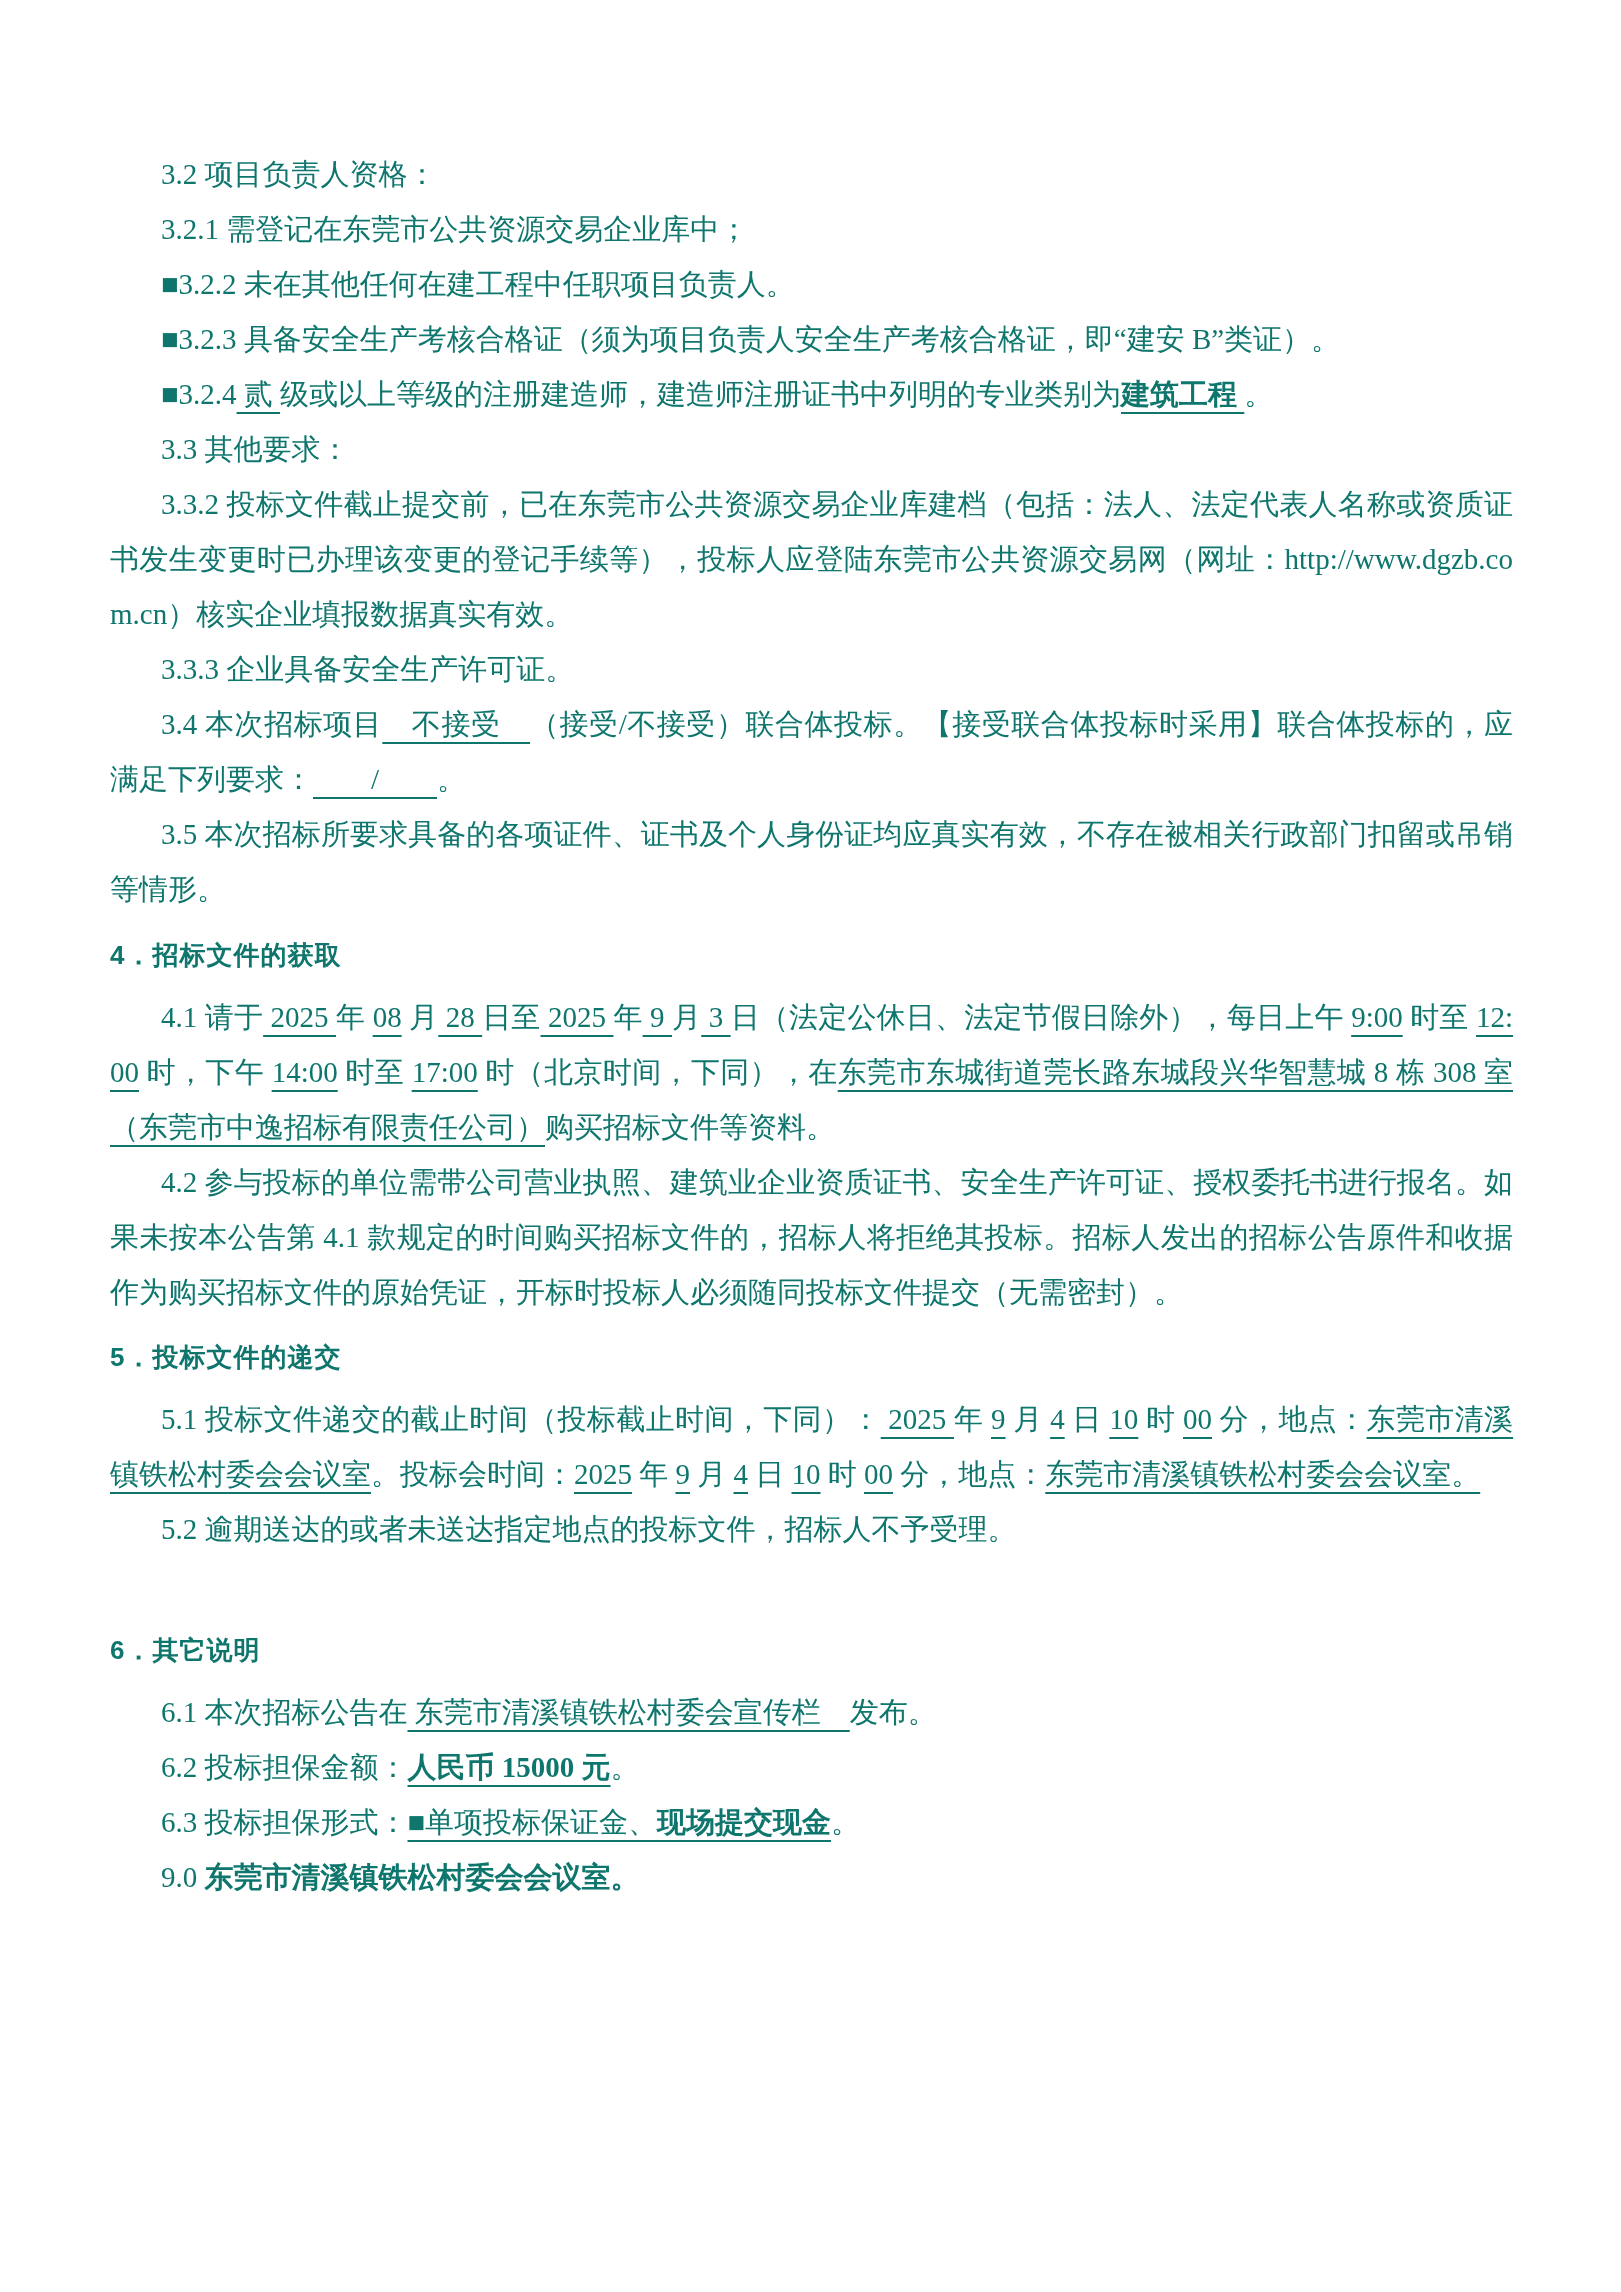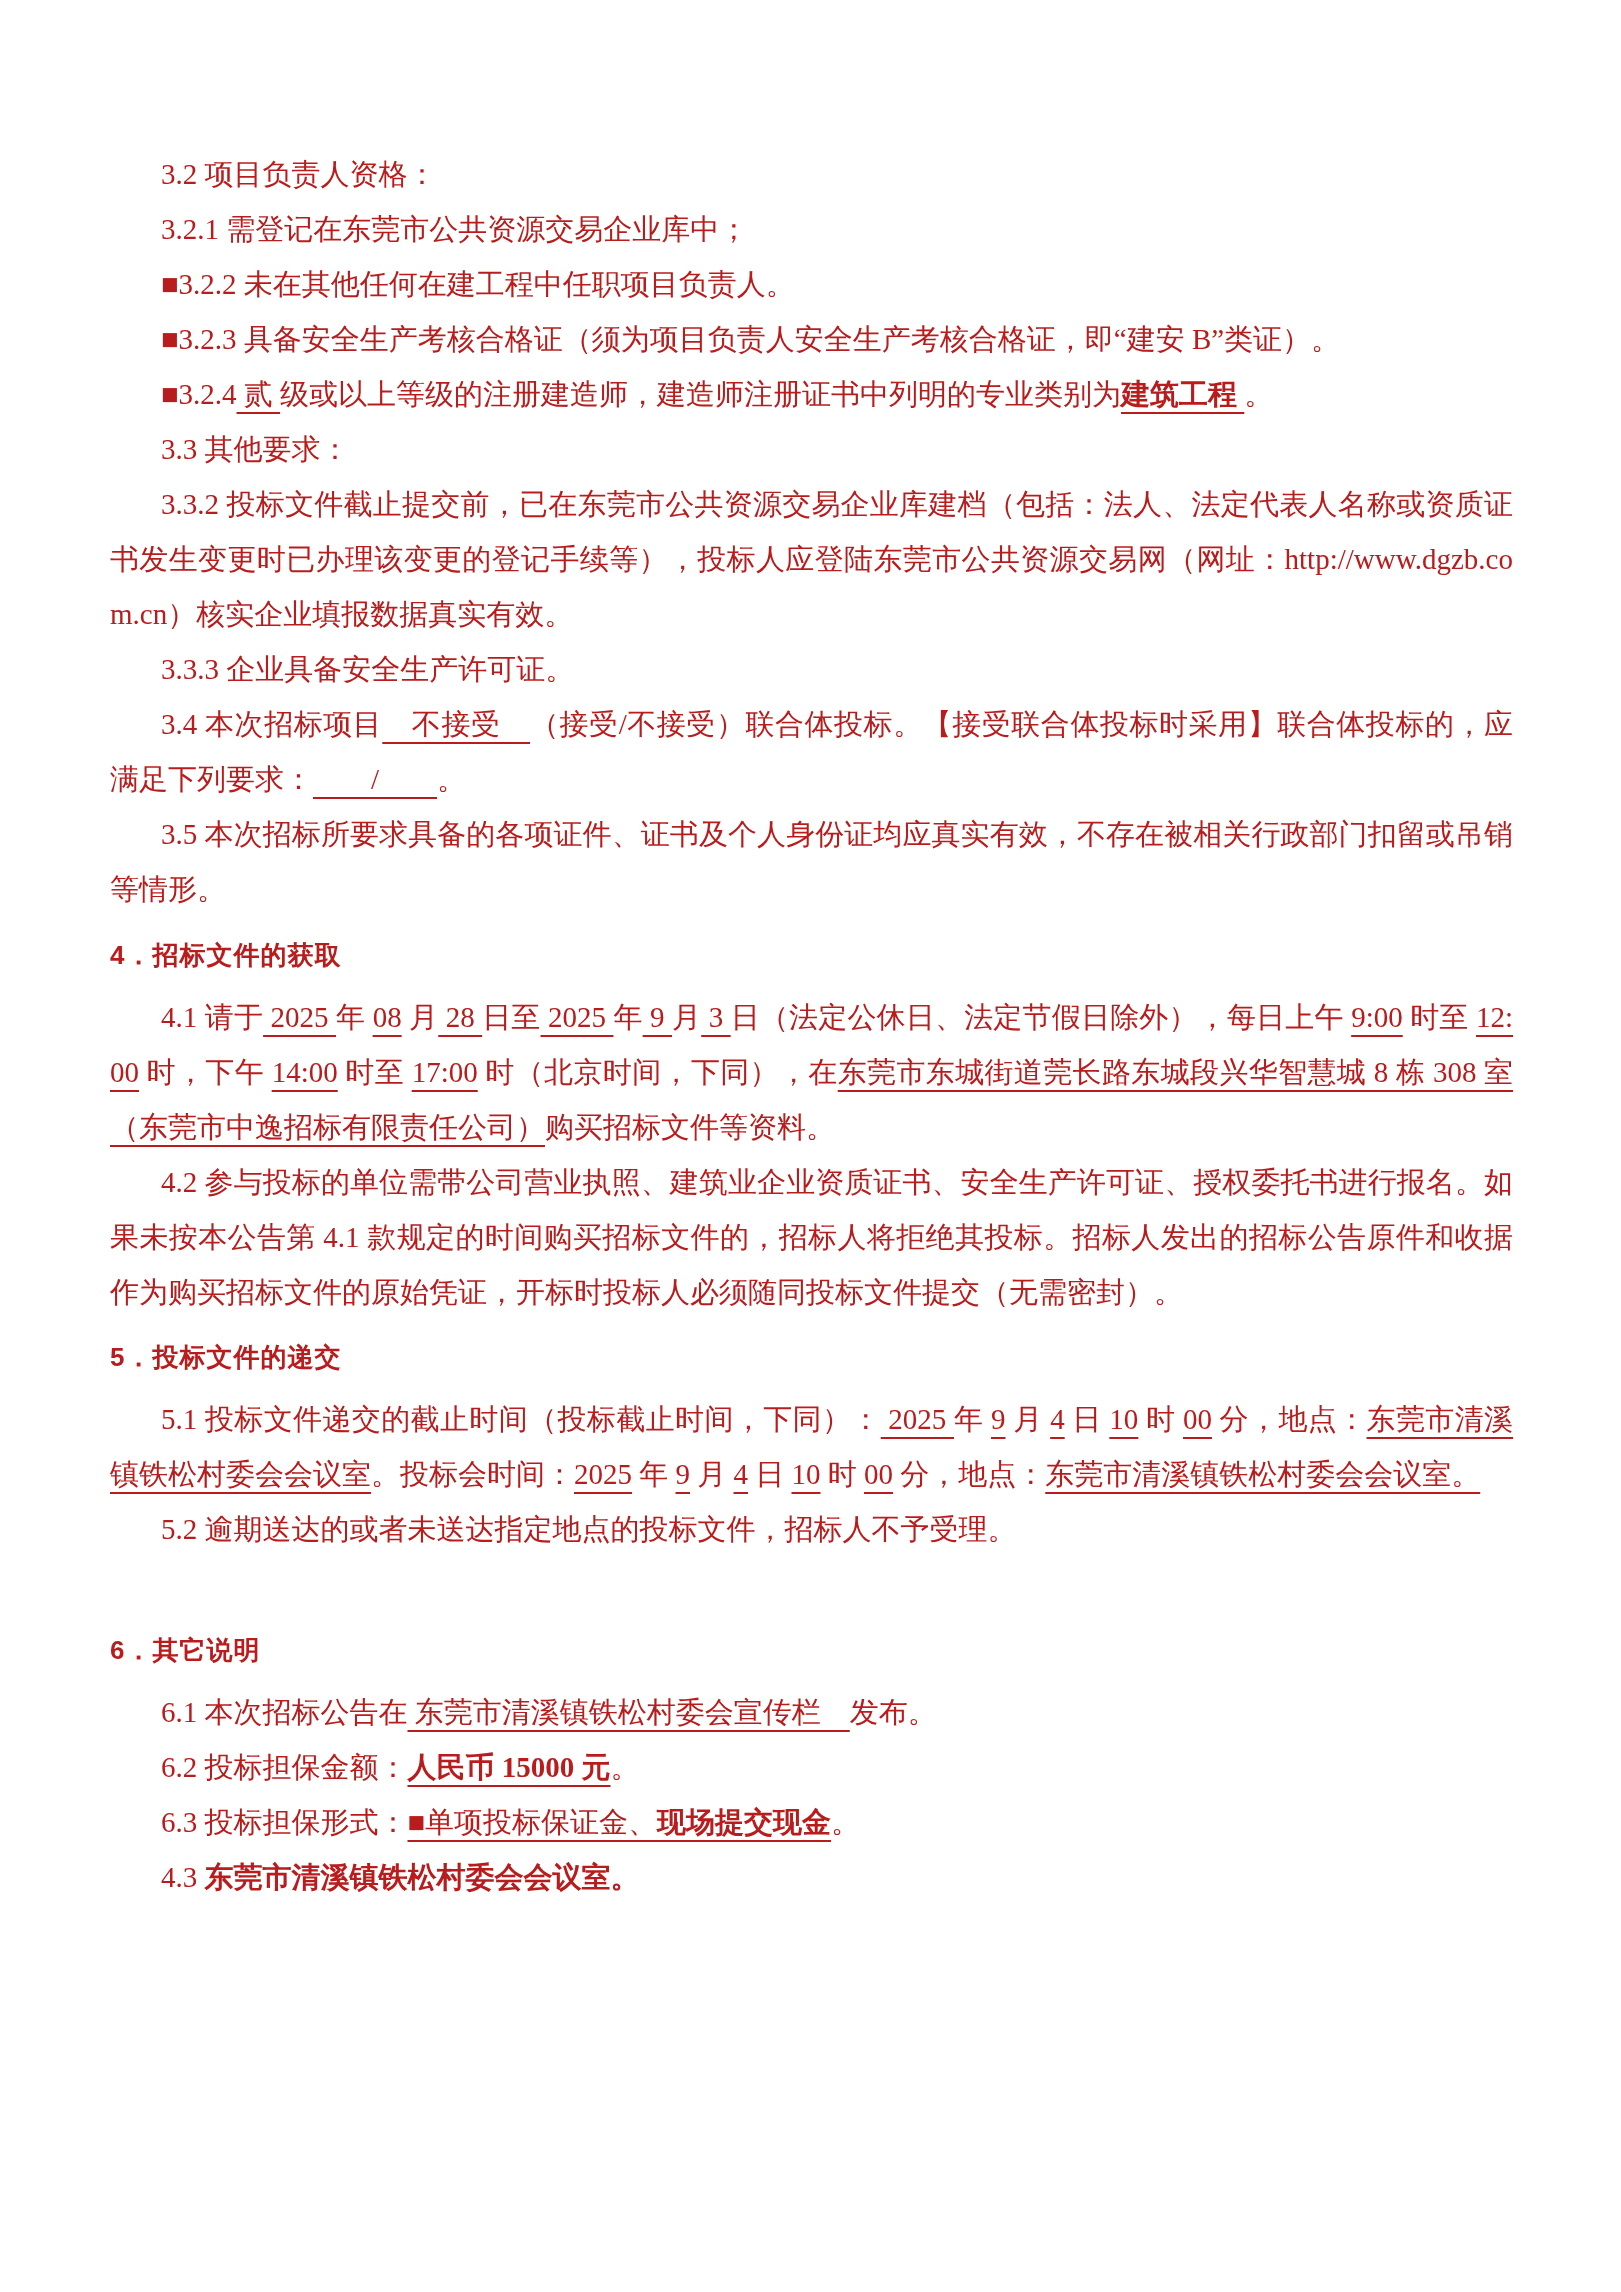--- a/index.html
+++ b/index.html
@@ -39,21 +39,21 @@
   .u{
     text-decoration:underline;
     text-decoration-thickness:2px;
     text-underline-offset:7.8px;
   }
   .b{font-weight:bold;}
 </style>
 </head>
 <body>
 
-<div class="doc-page" style="background: rgb(255, 255, 255); color: #b91c1c;">
+<div class="doc-page" style="background: rgb(255, 255, 255); color: #0f766e;">
   <div class="doc-content">
       <p class="para"><span>3.2 项目负责人资格：</span></p>
       <p class="para"><span>3.2.1 需登记在东莞市公共资源交易企业库中；</span></p>
       <p class="para"><span>■3.2.2 未在其他任何在建工程中任职项目负责人。</span></p>
       <p class="para"><span>■3.2.3 具备安全生产考核合格证（须为项目负责人安全生产考核合格证，即“建安 B”类证）。</span></p>
       <p class="para"><span>■3.2.4</span><span class="u"> 贰 </span><span>级或以上等级的注册建造师，建造师注册证书中列明的专业类别为</span><span class="b u">建筑工程 </span><span>。</span></p>
       <p class="para"><span>3.3 其他要求：</span></p>
       <p class="para"><span>3.3.2 投标文件截止提交前，已在东莞市公共资源交易企业库建档（包括：法人、法定代表人名称或资质证书发生变更时已办理该变更的登记手续等），投标人应登陆东莞市公共资源交易网（网址：http://www.dgzb.com.cn）核实企业填报数据真实有效。</span></p>
       <p class="para"><span>3.3.3 企业具备安全生产许可证。</span></p>
       <p class="para"><span>3.4 本次招标项目</span><span class="u">　不接受　</span><span>（接受/不接受）联合体投标。【接受联合体投标时采用】联合体投标的，应满足下列要求：</span><span class="u">　　/　　</span><span>。</span></p>
@@ -62,16 +62,16 @@
       <p class="para"><span>4.1 请于</span><span class="u"> 2025 </span><span>年 </span><span class="u">08</span><span> 月</span><span class="u"> 28 </span><span>日至</span><span class="u"> 2025 </span><span>年</span><span class="u"> 9 </span><span>月</span><span class="u"> 3 </span><span>日（法定公休日、法定节假日除外），每日上午 </span><span class="u">9:00</span><span> 时至 </span><span class="u">12:00</span><span> 时，下午 </span><span class="u">14:00</span><span> 时至 </span><span class="u">17:00</span><span> 时（北京时间，下同），在</span><span class="u">东莞市东城街道莞长路东城段兴华智慧城 8 栋 308 室（东莞市中逸招标有限责任公司）</span><span>购买招标文件等资料。</span></p>
       <p class="para"><span>4.2 参与投标的单位需带公司营业执照、建筑业企业资质证书、安全生产许可证、授权委托书进行报名。如果未按本公告第 4.1 款规定的时间购买招标文件的，招标人将拒绝其投标。招标人发出的招标公告原件和收据作为购买招标文件的原始凭证，开标时投标人必须随同投标文件提交（无需密封）。</span></p>
       <h2 class="sect"><span>5．投标文件的递交</span></h2>
       <p class="para"><span>5.1 投标文件递交的截止时间（投标截止时间，下同）：</span><span class="u"> 2025 </span><span>年 </span><span class="u">9</span><span> 月 </span><span class="u">4</span><span> 日 </span><span class="u">10</span><span> 时 </span><span class="u">00</span><span> 分，地点：</span><span class="u">东莞市清溪镇铁松村委会会议室</span><span>。投标会时间：</span><span class="u">2025</span><span> 年 </span><span class="u">9</span><span> 月 </span><span class="u">4</span><span> 日 </span><span class="u">10</span><span> 时 </span><span class="u">00</span><span> 分，地点：</span><span class="u">东莞市清溪镇铁松村委会会议室。 </span></p>
       <p class="para"><span>5.2 逾期送达的或者未送达指定地点的投标文件，招标人不予受理。</span></p>
       <div class="spacer"></div>
       <h2 class="sect"><span>6．其它说明</span></h2>
       <p class="para"><span>6.1 本次招标公告在</span><span class="u"> 东莞市清溪镇铁松村委会宣传栏　</span><span>发布。</span></p>
       <p class="para"><span>6.2 投标担保金额：</span><span class="b u">人民币 15000 元</span><span>。</span></p>
       <p class="para"><span>6.3 投标担保形式：</span><span class="u">■单项投标保证金、</span><span class="b u">现场提交现金</span><span>。</span></p>
-      <p class="para"><span>4.3 </span><span class="b">东莞市清溪镇铁松村委会会议室。</span></p>
+      <p class="para"><span>9.0 </span><span class="b">东莞市清溪镇铁松村委会会议室。</span></p>
     </div>
 </div>
 
 
 </body></html>

